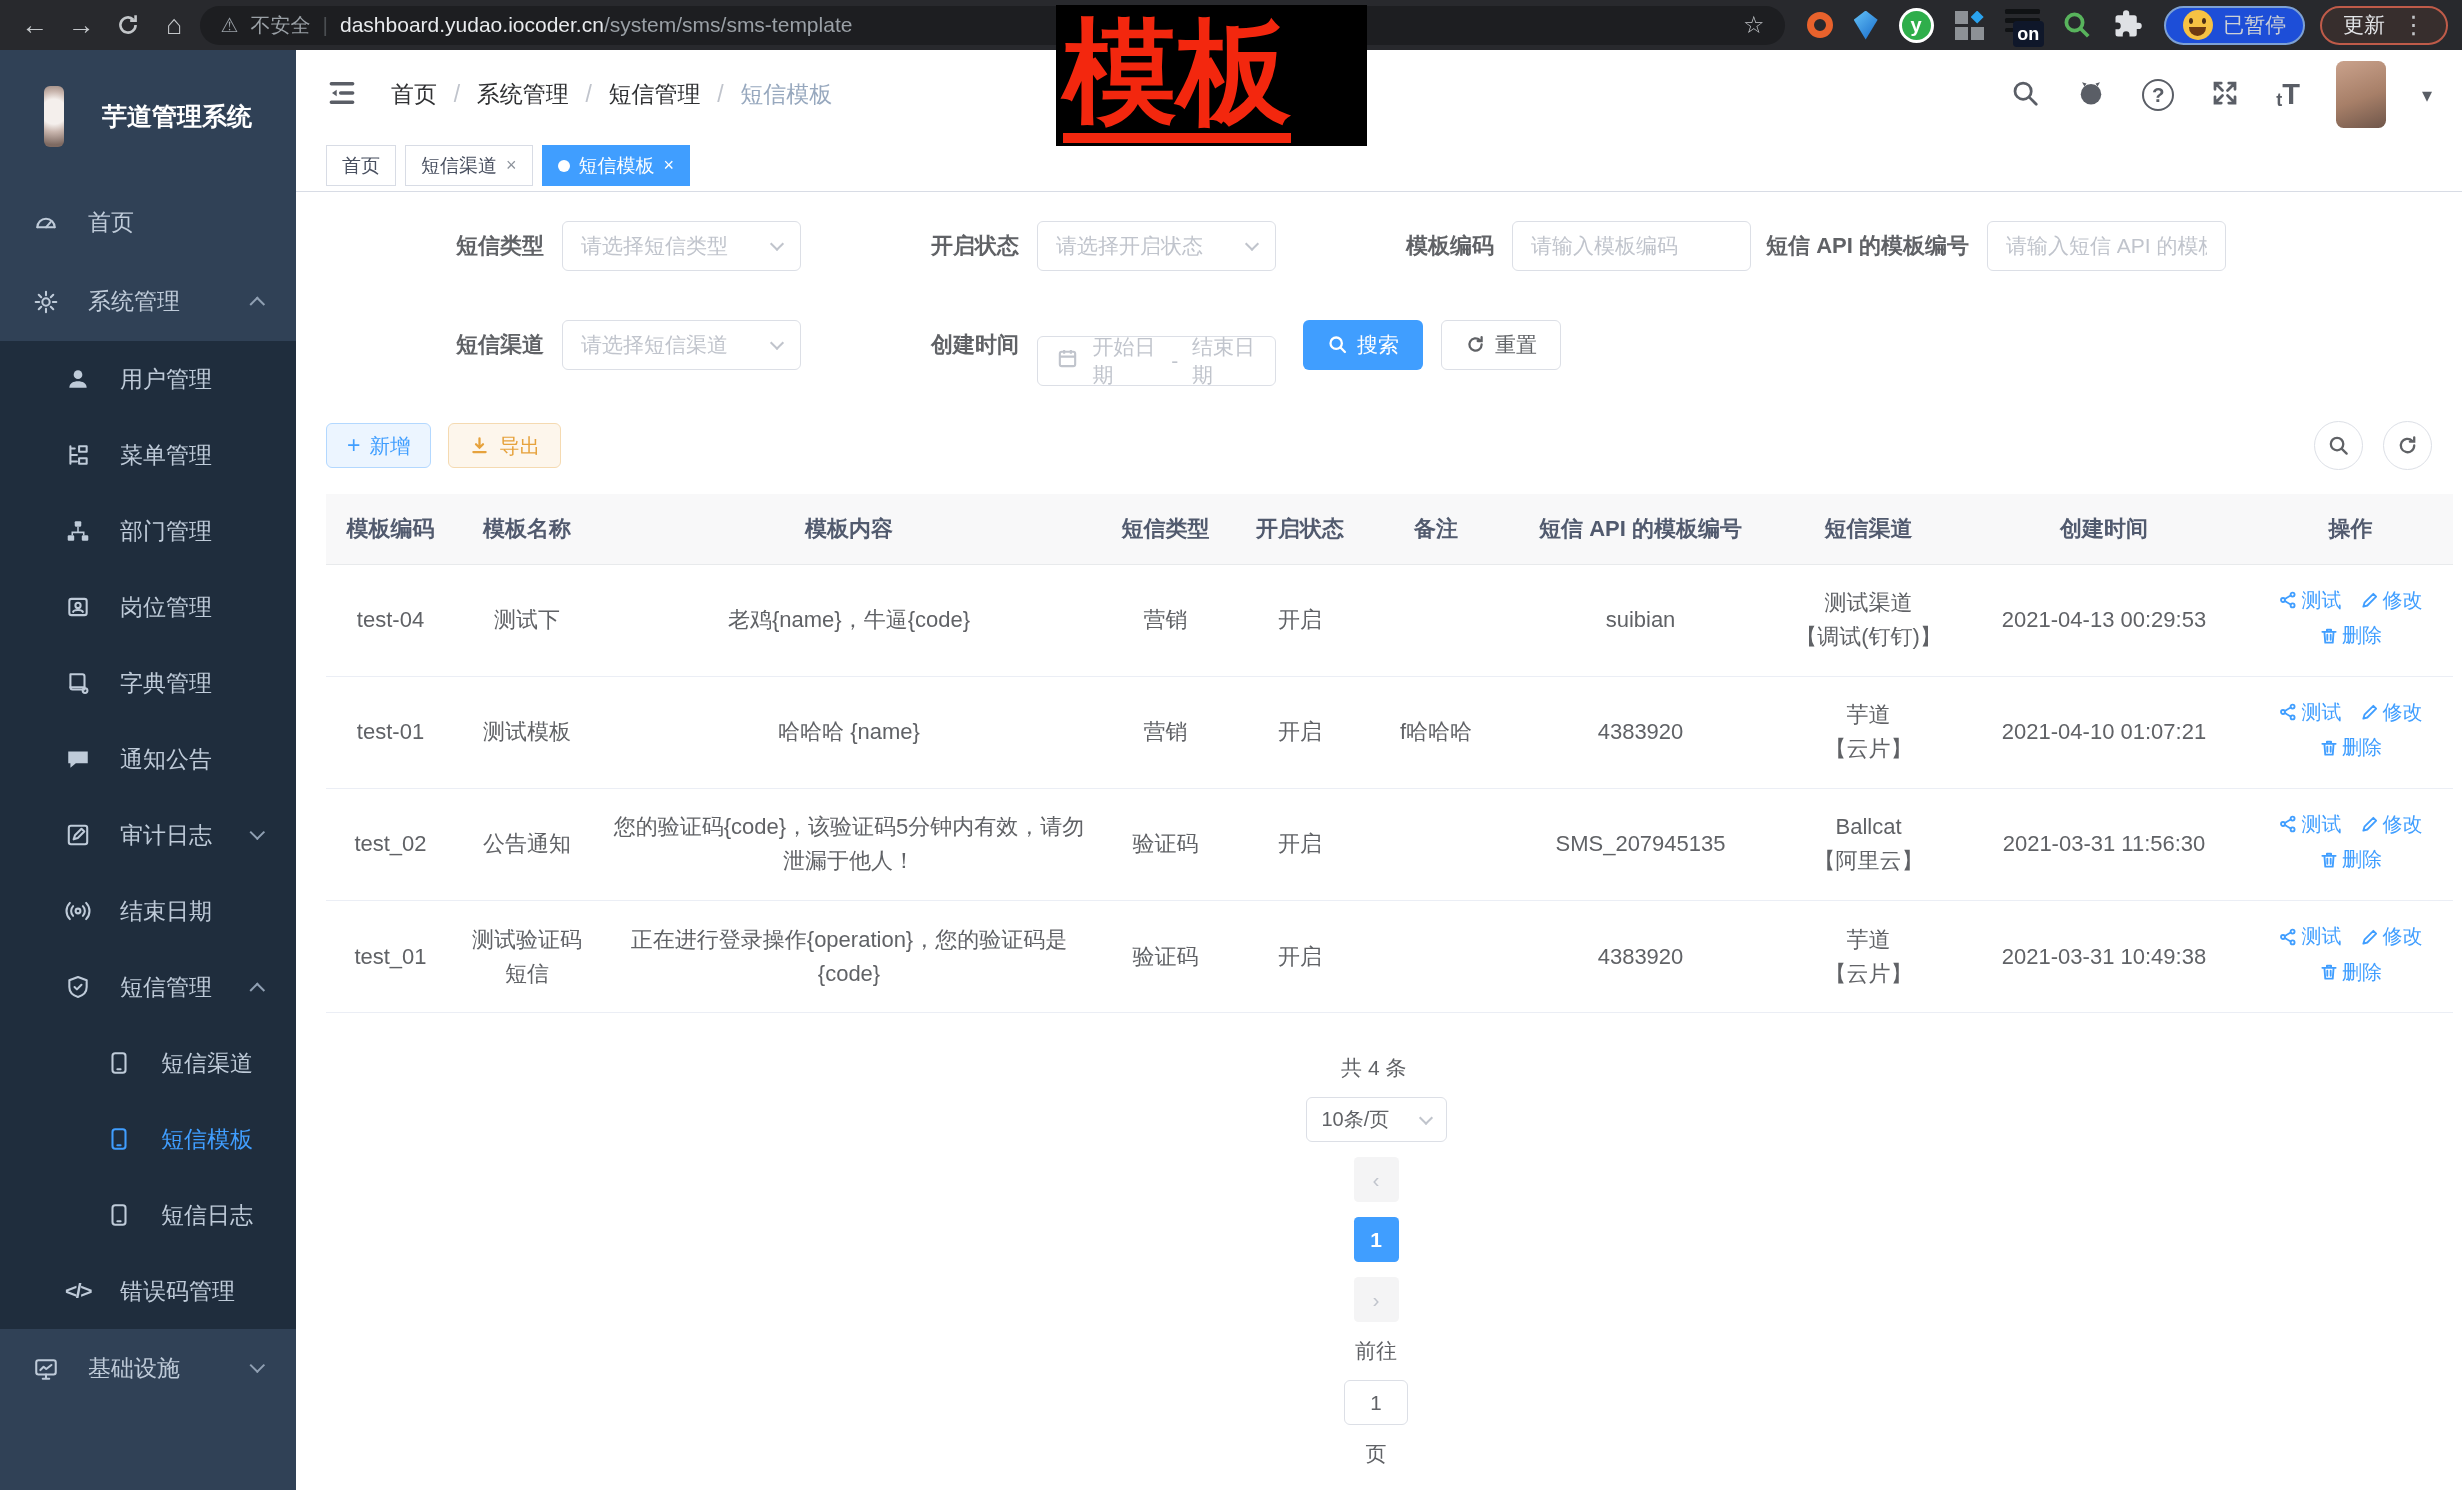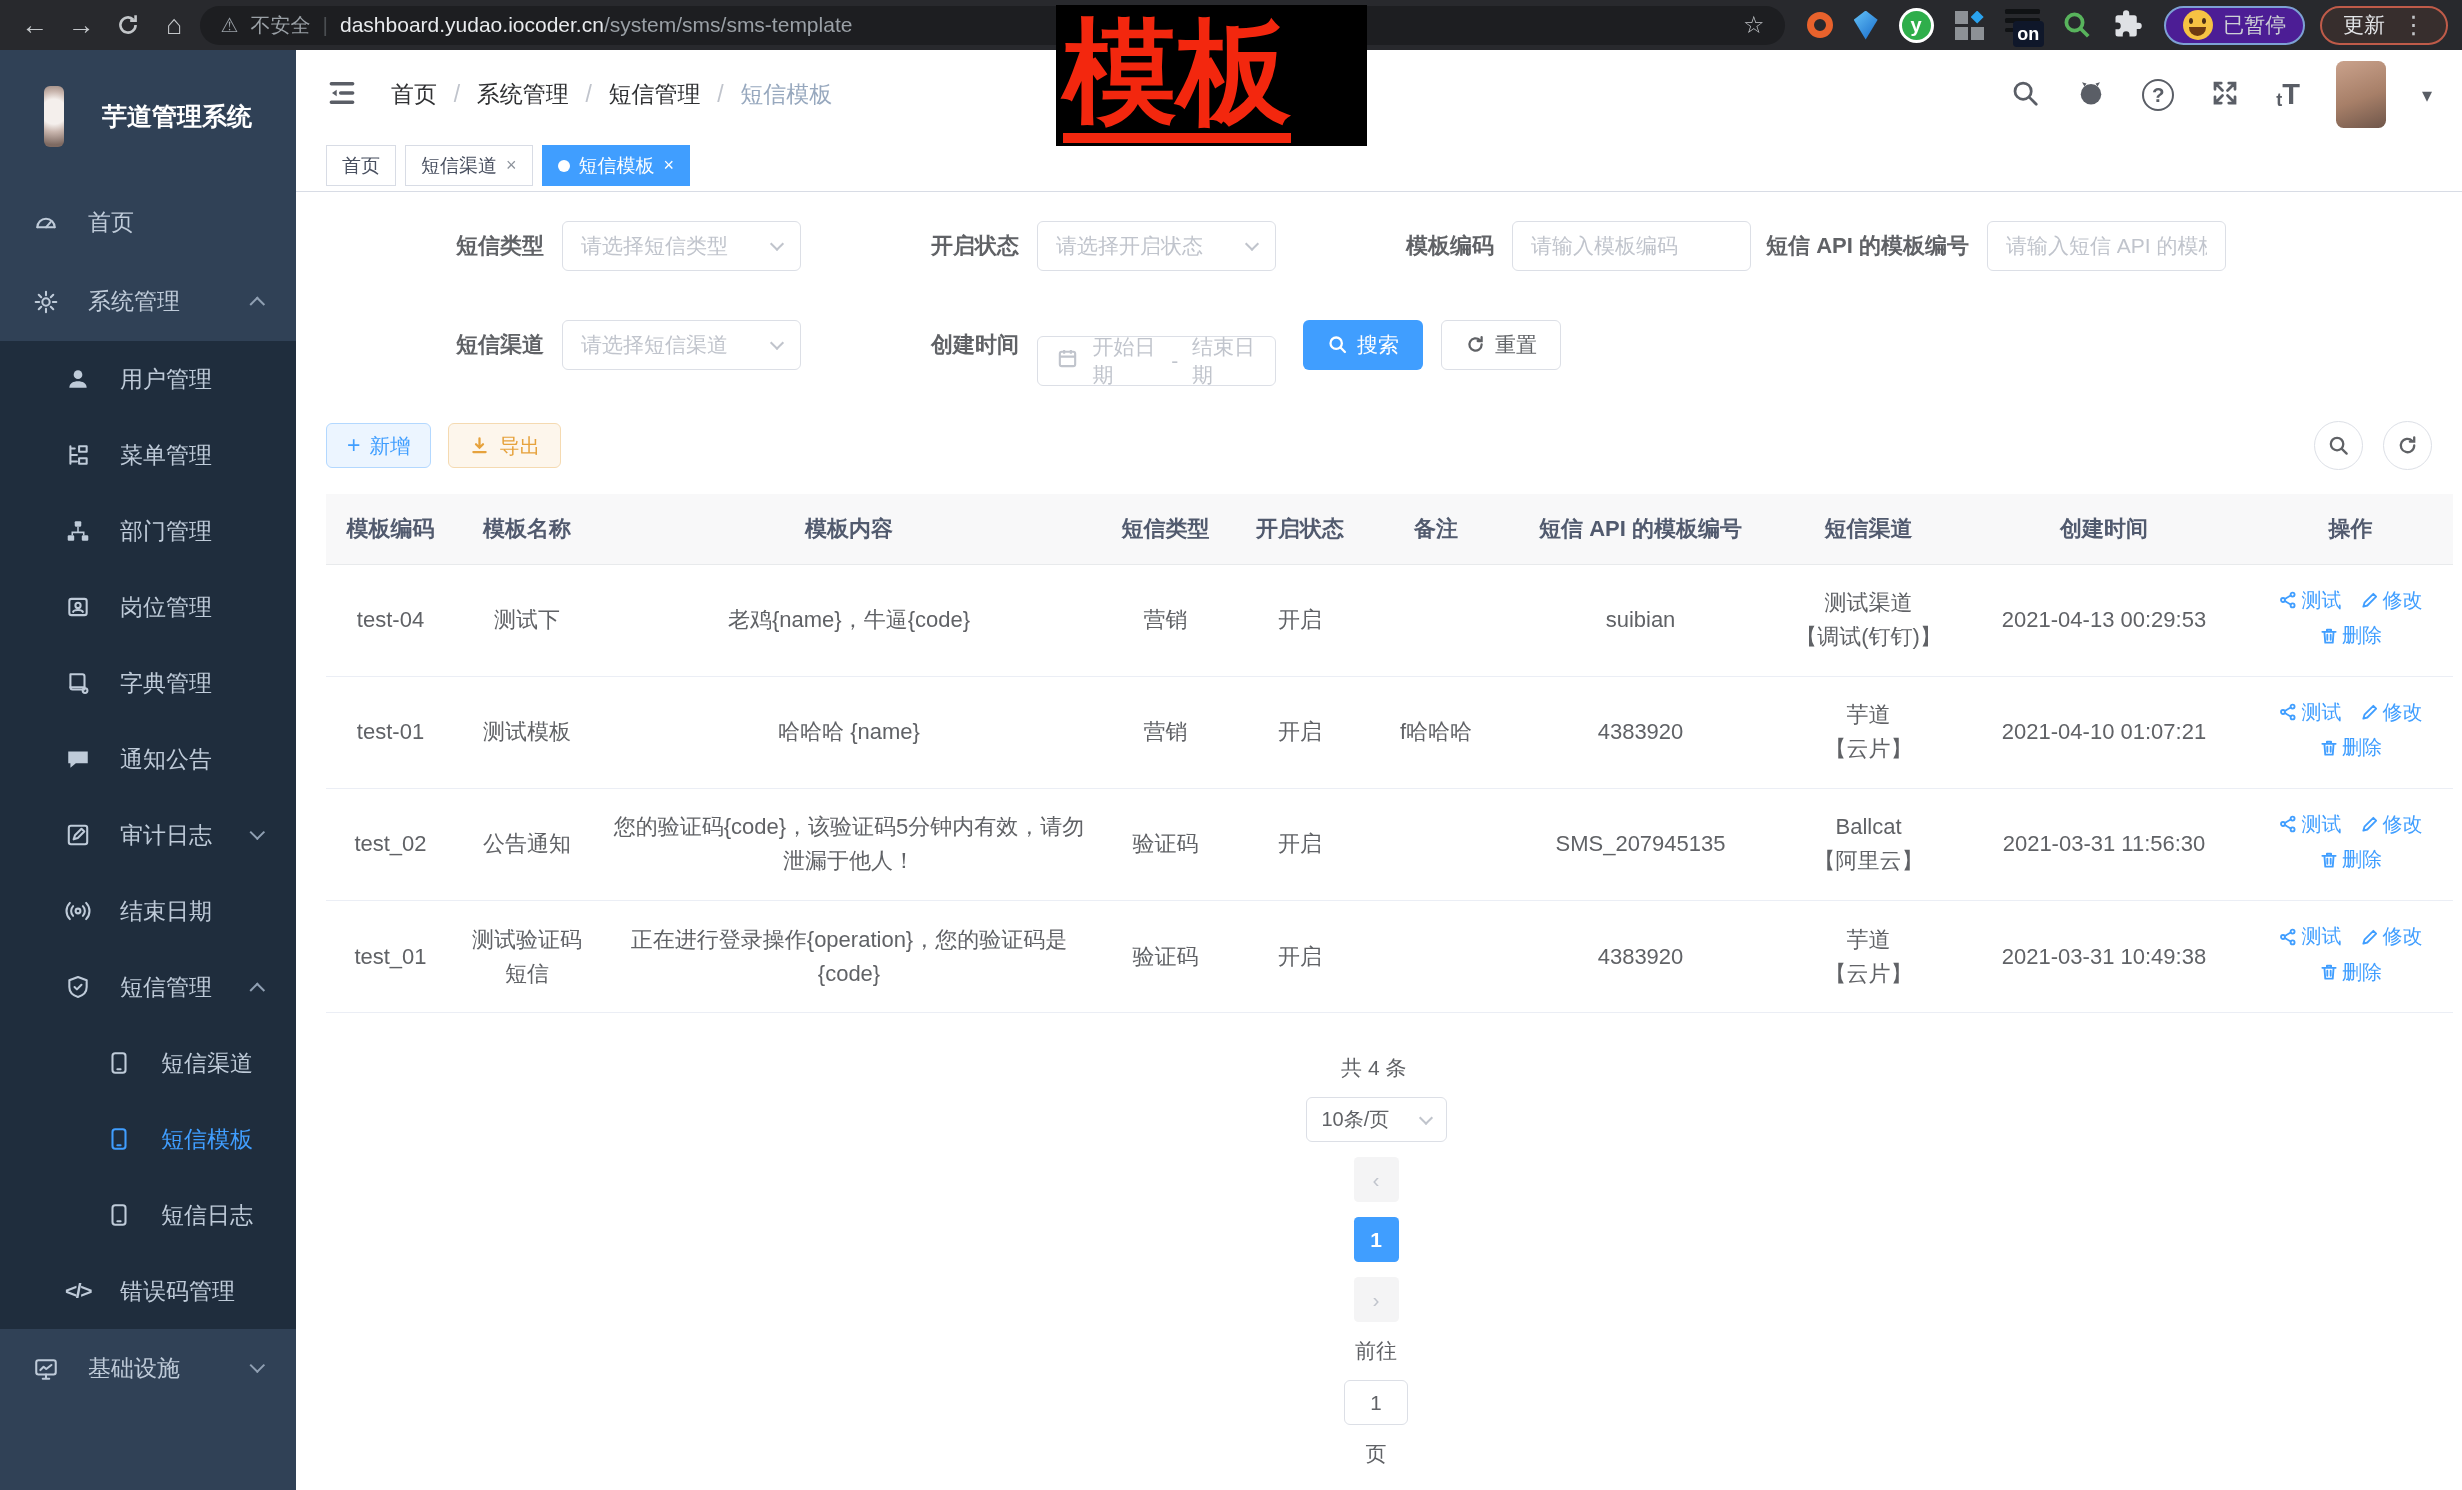--- a/index.html
+++ b/index.html
@@ -25,21 +25,21 @@
   .ext-grid .diamond { background:#2aa3ef; clip-path:polygon(50% 0,100% 50%,50% 100%,0 50%); }
   .ext-onlist { position:relative; width:36px; height:35px; }
   .ext-onlist i { position:absolute; left:0; height:4.5px; background:#101214; border-radius:1.5px; }
   .ext-onlist i:nth-child(1){ top:1.5px; width:35px; }
   .ext-onlist i:nth-child(2){ top:10.6px; width:35px; }
   .ext-onlist i:nth-child(3){ top:20px; width:20px; }
   .on-badge { position:absolute; right:-3px; bottom:-4.5px; background:#0f172a; color:#fff; font-size:18px; font-weight:700; padding:2.3px 4.5px; border-radius:3.8px; }
   .ext-mag { width:30px; height:30px; }
   .ext-mag svg { width:30px; height:30px; stroke:#58b35c; fill:none; stroke-width:3; }
   .ext-puzzle svg { width:30px; height:30px; fill:#dfe1e5; }
-  .paused-pill { height:39px; border:2.3px solid #7da1d4; background:#4c1d95; border-radius:21px; display:flex; align-items:center; gap:10.6px; padding:0 16.7px; color:#cdd1d5; font-size:21px; margin-right:10.6px; }
+  .paused-pill { height:39px; border:2.3px solid #7da1d4; background:#1d4ed8; border-radius:21px; display:flex; align-items:center; gap:10.6px; padding:0 16.7px; color:#cdd1d5; font-size:21px; margin-right:10.6px; }
   .face { width:30px; height:30px; background:#f6c243; border-radius:50%; position:relative; }
   .face .eye { position:absolute; top:8.3px; width:3.8px; height:5.3px; background:#4c2f17; border-radius:50%; }
   .face .eye.l{ left:6.8px; } .face .eye.r{ right:6.8px; }
   .face .mouth { position:absolute; left:6.8px; right:6.8px; bottom:4.5px; height:9px; background:#6e3a12; border-radius:0 0 9px 9px; }
   .update-btn { height:39px; border:2.3px solid #bf5b49; background:#372e2d; border-radius:21px; display:flex; align-items:center; padding:0 21px; color:#e3e5e8; font-size:21px; gap:12px; }
   .kebab { color:#c3c6c9; font-size:24px; margin-left:4.5px; }
 
   
   .annotation { position:absolute; left:1060px; top:0; z-index:99; display:flex; align-items:flex-start; pointer-events:none; }
   .ann-pink { font-size:123px; font-weight:700; color:#fb4368; line-height:140px; letter-spacing:3px;

